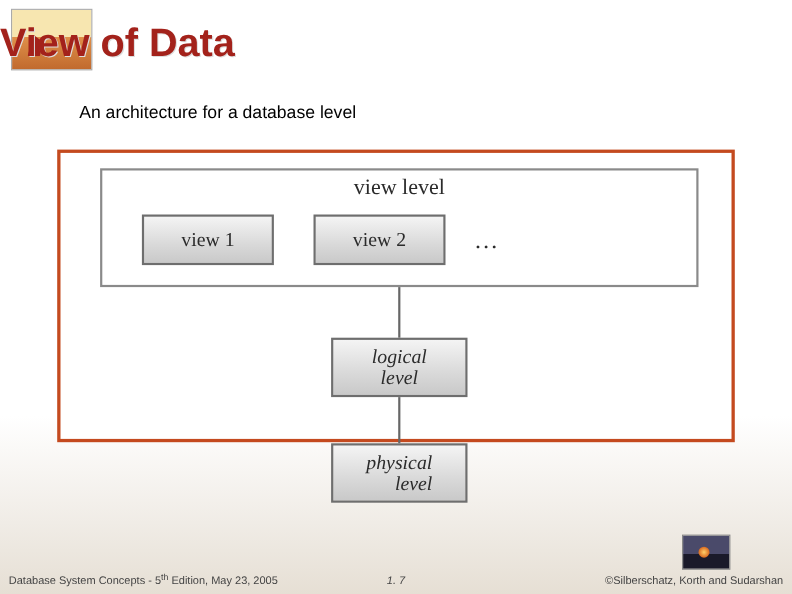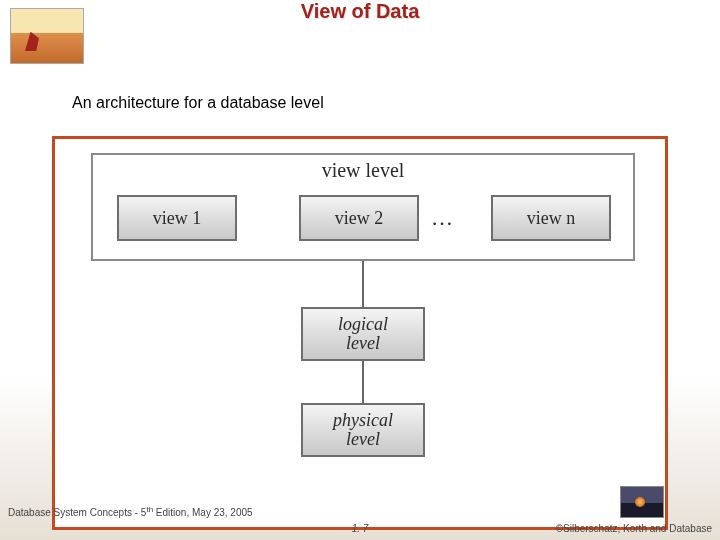--- a/index.html
+++ b/index.html
@@ -14,73 +14,73 @@
   .thumb-left {
     position: absolute; left: 10px; top: 8px; width: 74px; height: 56px;
     background: linear-gradient(to bottom, #f7e6b0 0%, #f7e6b0 45%, #e0904a 45%, #c16a2e 100%);
     border: 1px solid #aaa;
   }
   .thumb-left::after {
     content: ""; position: absolute; left: 14px; top: 10px; width: 14px; height: 32px;
     background: #a3221b; clip-path: polygon(0 100%, 40% 40%, 100% 60%, 80% 100%);
   }
   .title {
-    position: absolute; left: 0; right: 0; top: 0; text-align: center;
-    font-size: 20px; font-weight: bold; color: #a3221b;
+    position: absolute; left: 0; right: 0; top: 18px; 
+    font-size: 36px; font-weight: bold; color: #a3221b;
     text-shadow: 1px 1px 0 #ddd;
   }
   .subtitle {
     position: absolute; left: 72px; top: 94px;
     font-size: 16px; color: #000;
   }
   .diagram-frame {
-    position: absolute; left: 52px; top: 136px; width: 616px; height: 394px;
+    position: absolute; left: 52px; top: 136px; width: 616px; height: 266px;
     border: 3px solid #c44a1f; background: #fff;
   }
   .view-container {
     position: absolute; left: 36px; top: 14px; width: 544px; height: 108px;
     border: 2px solid #8a8a8a; background: #fff;
   }
   .view-label {
     position: absolute; left: 0; right: 0; top: 4px; text-align: center;
     font-family: "Times New Roman", serif; font-size: 20px; color: #2b2b2b;
   }
   .view-box {
     position: absolute; top: 40px; width: 120px; height: 46px;
     border: 2px solid #6e6e6e;
     background: linear-gradient(to bottom, #f4f4f4 0%, #d9d9d9 60%, #c9c9c9 100%);
     display: flex; align-items: center; justify-content: center;
-    font-family: "Times New Roman", serif; font-size: 18px; color: #2b2b2b;
+    font-family: "Times New Roman", serif; font-size: 18px; color: #2b2b2b; margin-left: 12px;
   }
   .vb1 { left: 24px; }
-  .vb2 { left: 206px; }
+  .vb2 { left: 180px; }
   .vbn { left: 398px; }
   .dots {
     position: absolute; left: 338px; top: 50px;
     font-family: "Times New Roman", serif; font-size: 22px; color: #2b2b2b;
   }
   .level-box {
     position: absolute; left: 246px; width: 124px; height: 54px;
     border: 2px solid #6e6e6e;
     background: linear-gradient(to bottom, #f4f4f4 0%, #d9d9d9 60%, #c9c9c9 100%);
     display: flex; align-items: center; justify-content: center; text-align: center;
     font-family: "Times New Roman", serif; font-size: 18px; color: #2b2b2b; line-height: 1.05; font-style: italic;
   }
   .logical { top: 168px; }
-  .physical { top: 264px; }
+  .physical { top: 264px; text-align: right; }
   .connector {
     position: absolute; left: 307px; width: 2px; background: #666;
   }
   .c1 { top: 122px; height: 46px; }
   .c2 { top: 222px; height: 42px; }
   .footer {
     position: absolute; left: 0; right: 0; bottom: 6px; height: 18px;
     font-size: 10px; color: #444;
   }
-  .footer-left { position: absolute; left: 8px; bottom: 16px; margin-top: 44px; }
+  .footer-left { position: absolute; left: 8px; bottom: 0; margin-top: 44px; }
   .footer-left sup { font-size: 8px; }
   .footer-center { position: absolute; left: 0; right: 0; bottom: 0; text-align: center; font-style: italic; }
   .footer-right { position: absolute; right: 8px; bottom: 0; }
   .thumb-right {
     position: absolute; right: 56px; bottom: 22px; width: 44px; height: 32px;
     background: linear-gradient(to bottom, #4a4a6a 0%, #4a4a6a 55%, #1a1a2a 55%, #1a1a2a 100%);
     border: 1px solid #888;
   }
   .thumb-right::after {
     content: ""; position: absolute; left: 14px; top: 10px; width: 10px; height: 10px;
@@ -96,29 +96,28 @@
 </div>
 
 <div class="subtitle">An architecture for a database level</div>
 
 <div class="diagram-frame">
   <div class="view-container">
     <div class="view-label">view level</div>
     <div class="view-box vb1">view 1</div>
     <div class="view-box vb2">view 2</div>
     <div class="dots">…</div>
-    <div class="view-box vbn">view n</div>
   </div>
   <div class="connector c1"></div>
   <div class="level-box logical">logical<br>level</div>
   <div class="connector c2"></div>
   <div class="level-box physical">physical<br>level</div>
 </div>
 
 <div class="thumb-right"></div>
 
 <div class="footer">
   <div class="footer-left">
     <span>Database System Concepts - 5</span><sup>th</sup><span> Edition, May 23, 2005</span>
   </div>
   <div class="footer-center">1. 7</div>
-  <div class="footer-right">©Silberschatz, Korth and Database</div>
+  <div class="footer-right">©Silberschatz, Korth and Sudarshan</div>
 </div>
 
 </body></html>

